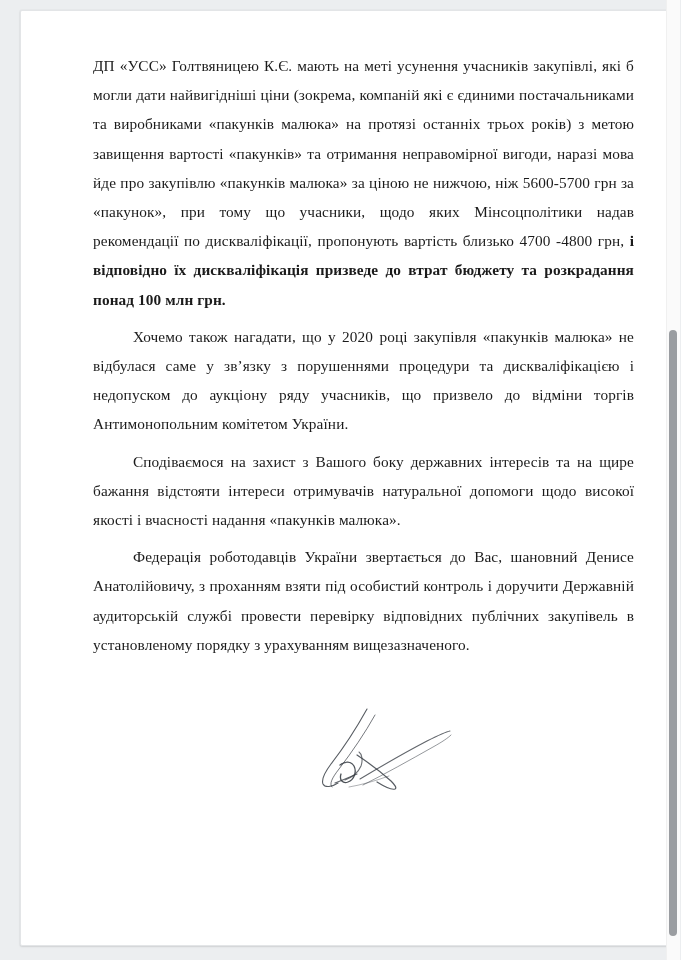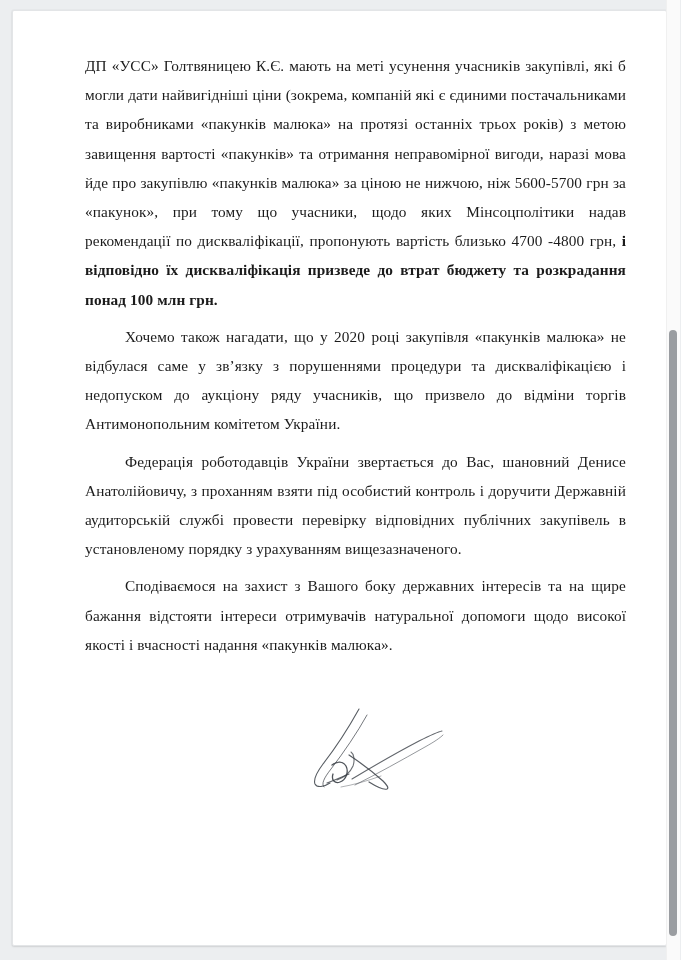--- a/index.html
+++ b/index.html
@@ -18,21 +18,21 @@
   .viewport {
     position: relative;
     width: 681px;
     height: 960px;
     box-sizing: border-box;
   }
 
   
   .page {
     position: absolute;
-    left: 12px;
+    left: 20px;
     top: 10px;
     width: 655px;
     height: 936px;
     background: #ffffff;
     box-sizing: border-box;
     border: 1px solid #e3e5e7;
     border-radius: 2px;
     box-shadow: 0 1px 2px rgba(0,0,0,0.10), 0 0 0 1px rgba(0,0,0,0.02);
     overflow: hidden;
   }
@@ -126,23 +126,23 @@
 <div class="viewport">
 
   <div class="page">
 
     <div class="doc-body">
 
       <p class="para first"><span>ДП «УСС» Голтвяницею К.Є. мають на меті усунення учасників закупівлі, які б могли дати найвигідніші ціни (зокрема, компаній які є єдиними постачальниками та виробниками «пакунків малюка» на протязі останніх трьох років) з метою завищення вартості «пакунків» та отримання неправомірної вигоди, наразі мова йде про закупівлю «пакунків малюка» за ціною не нижчою, ніж 5600-5700 грн за «пакунок», при тому що учасники, щодо яких Мінсоцполітики надав рекомендації по дискваліфікації, пропонують вартість близько 4700 -4800 грн, </span><span class="b">і відповідно їх дискваліфікація призведе до втрат бюджету та розкрадання понад 100 млн грн.</span></p>
 
       <p class="para"><span>Хочемо також нагадати, що у 2020 році закупівля «пакунків малюка» не відбулася саме у зв’язку з порушеннями процедури та дискваліфікацією і недопуском до аукціону ряду учасників, що призвело до відміни торгів Антимонопольним комітетом України.</span></p>
 
+      <p class="para"><span>Сподіваємося на захист з Вашого боку державних інтересів та на щире бажання відстояти інтереси отримувачів натуральної допомоги щодо високої якості і вчасності надання «пакунків малюка».</span></p>
+
       <p class="para"><span>Федерація роботодавців України звертається до Вас, шановний Денисе Анатолійовичу, з проханням взяти під особистий контроль і доручити Державній аудиторській службі провести перевірку відповідних публічних закупівель в установленому порядку з урахуванням вищезазначеного.</span></p>
-
-      <p class="para"><span>Сподіваємося на захист з Вашого боку державних інтересів та на щире бажання відстояти інтереси отримувачів натуральної допомоги щодо високої якості і вчасності надання «пакунків малюка».</span></p>
 
     </div>
 
     <div class="sign-block">
 
       <svg class="signature-mark" viewBox="0 0 150 95" xmlns="http://www.w3.org/2000/svg">
         <g fill="none" stroke="#3a3f46" stroke-linecap="round" stroke-linejoin="round">
           <path d="M62 6 C52 24, 40 43, 26 61 C20 69, 16 76, 18 81 C20 85, 27 84, 33 80" stroke-width="1.1" opacity="0.85"></path>
           <path d="M70 12 C60 30, 47 49, 34 66 C27 75, 24 81, 27 84" stroke-width="1.0" opacity="0.7"></path>
           <path d="M35 62 C40 58, 46 58, 49 63 C52 69, 49 77, 43 79 C38 81, 34 77, 36 71" stroke-width="1.3" opacity="0.9"></path>

